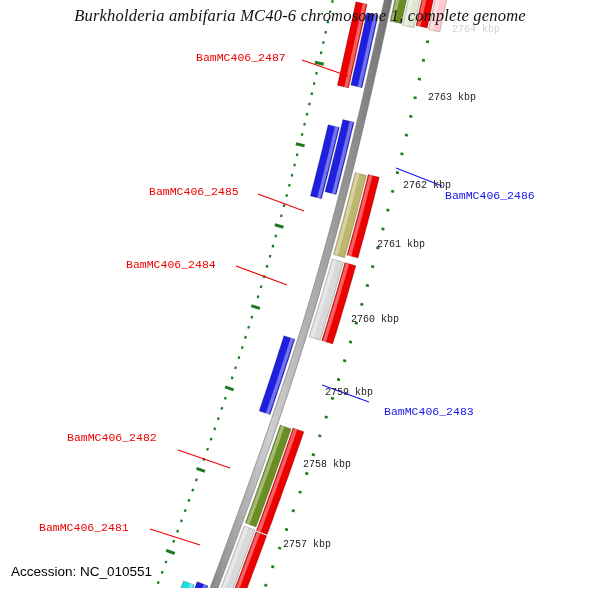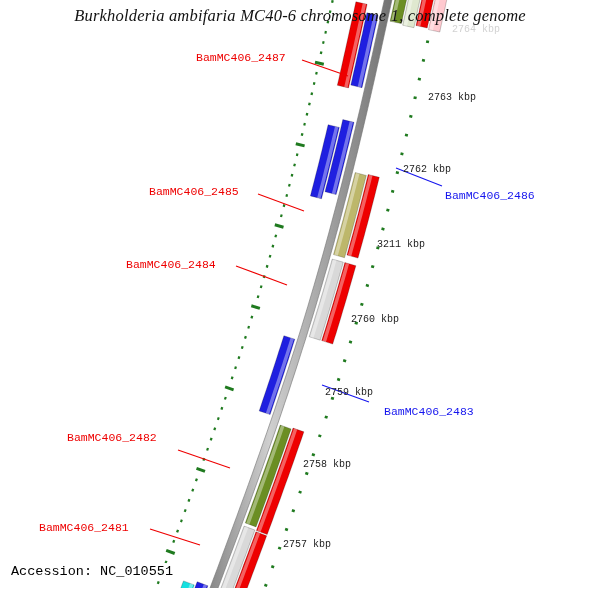--- a/index.html
+++ b/index.html
@@ -52,21 +52,21 @@
     font-family: "Liberation Mono", monospace;
     font-size: 10px;
     color: #1c1c1c;
     white-space: nowrap;
     z-index: 24;
   }
   .ticklabel.faint { color: #d2d2d2; }
   .status {
     position: absolute;
     bottom: 8px;
-    font-family: Liberation Mono, monospace;
+    font-family: Liberation Sans, sans-serif;
     font-size: 13.5px;
     color: #000000;
     white-space: nowrap;
     z-index: 40;
     background: rgba(255,255,255,0.82);
     padding: 1px 2px;
   }
   #status-left { left: 9px; }
   #status-right { left: 261px; }
 </style>
@@ -243,22 +243,22 @@
       <div class="glabel red" style="left: 141px; top: 185px;">BamMC406_2485</div>
       <div class="glabel red" style="left: 118px; top: 258px;">BamMC406_2484</div>
       <div class="glabel red" style="left: 59px; top: 431px;">BamMC406_2482</div>
       <div class="glabel red" style="left: 31px; top: 521px;">BamMC406_2481</div>
       <div class="glabel blue" style="left: 445px; top: 189px;">BamMC406_2486</div>
       <div class="glabel blue" style="left: 384px; top: 405px;">BamMC406_2483</div>
     </div>
   <div id="tick-label-layer">
       <div class="ticklabel faint" style="left: 452px; top: 24px;">2764 kbp</div>
       <div class="ticklabel" style="left: 428px; top: 92px;">2763 kbp</div>
-      <div class="ticklabel" style="left: 403px; top: 164px;">2762 kbp</div>
-      <div class="ticklabel" style="left: 377px; top: 239px;">3211 kbp</div>
+      <div class="ticklabel" style="left: 403px; top: 180px;">2762 kbp</div>
+      <div class="ticklabel" style="left: 377px; top: 239px;">2761 kbp</div>
       <div class="ticklabel" style="left: 351px; top: 314px;">2760 kbp</div>
       <div class="ticklabel" style="left: 325px; top: 387px;">2759 kbp</div>
       <div class="ticklabel" style="left: 303px; top: 459px;">2758 kbp</div>
       <div class="ticklabel" style="left: 283px; top: 539px;">2757 kbp</div>
     </div>
 
   <div class="status" id="status-left">Accession: NC_010551</div>
 
 </div>
 

